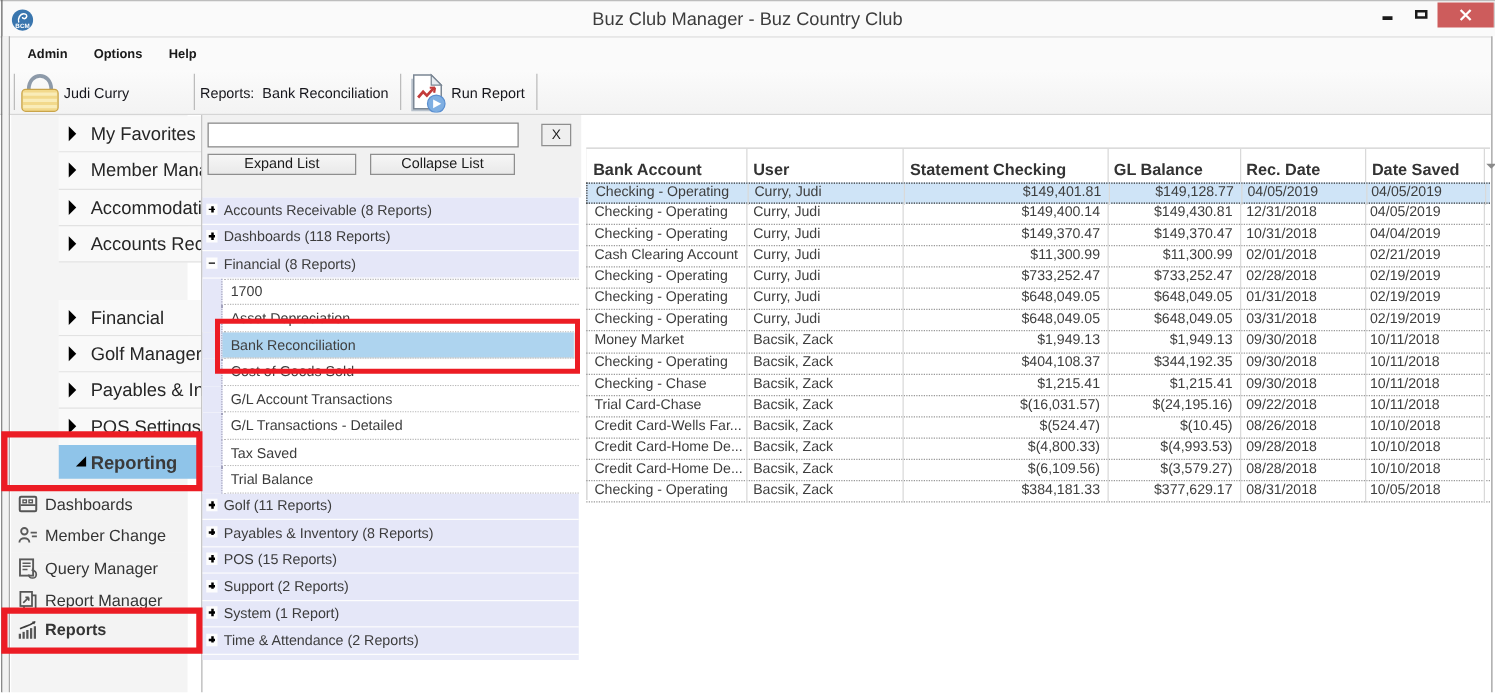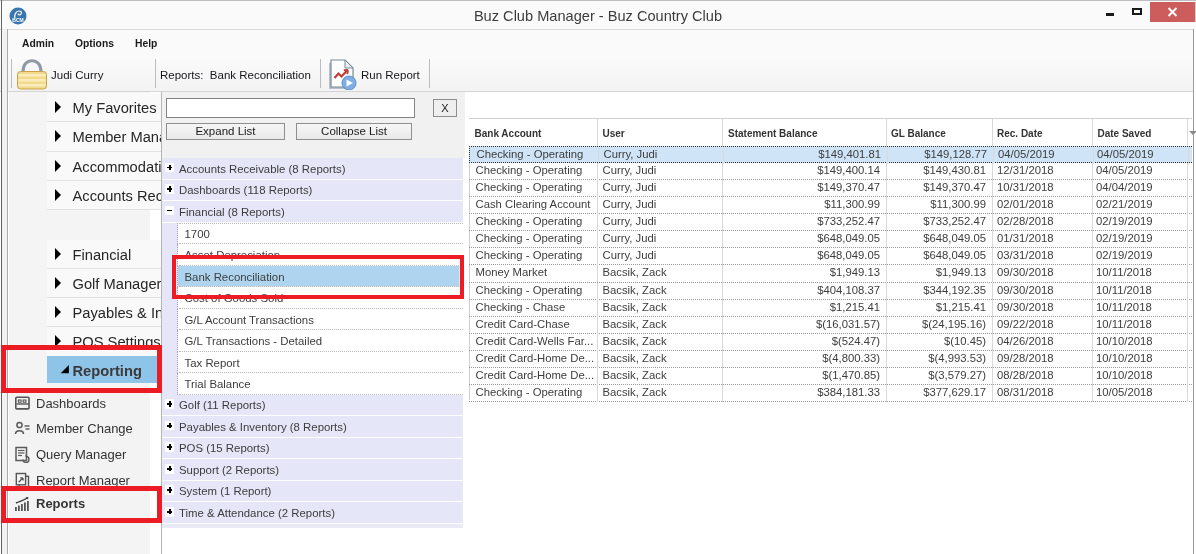--- a/index.html
+++ b/index.html
@@ -48,21 +48,21 @@
 .pm{position:absolute;left:2.7px;top:4.5px;width:9.8px;height:9.8px;background:#fdfdfd;color:transparent;}
 .pm::before{content:"";position:absolute;left:2.2px;top:4px;width:5.4px;height:1.9px;background:#000;}
 .pm.plus::after{content:"";position:absolute;left:4px;top:2.2px;width:1.9px;height:5.4px;background:#000;}
 .cat .ct{position:absolute;left:17px;top:4.5px;font-size:11.4px;color:#3c3c3c;}
 .leaf .ct{position:absolute;left:22.5px;top:5px;font-size:11.4px;color:#3c3c3c;}
 .leafsel{background:#e5e5e5;}
 .leafsel .selband{position:absolute;left:15.5px;top:0;width:281px;height:20.5px;background:#aed4ef;}
 
 #rtable{left:469px;top:118px;width:723px;}
 #thead{position:relative;height:27px;border-top:1px solid #d0d0d0;background:#fff;}
-.th{position:absolute;top:8.5px;font-size:10px;font-weight:bold;color:#333;}
+.th{position:absolute;top:8.5px;font-size:13px;font-weight:bold;color:#333;}
 .trow{position:relative;height:17.07px;border-bottom:1px dotted #999;box-sizing:border-box;}
 .trow.sel{background:#cfe4f7;border-top:1px dotted #333;border-bottom:1px dotted #333;border-left:1px dotted #333;}
 .td{position:absolute;top:1px;font-size:11.3px;color:#3d3d3d;white-space:nowrap;}
 .colline{position:absolute;top:0;width:1px;background:#d9d9d9;}
 </style>
 </head>
 <body>
 <div id="win">
   <div id="menubar" class="abs">
     <div class="menuitem" style="left:22px">Admin</div>
@@ -236,21 +236,21 @@
       <div class="leaf">
           <div class="ct">Cost of Goods Sold</div>
         </div>
       <div class="leaf">
           <div class="ct">G/L Account Transactions</div>
         </div>
       <div class="leaf">
           <div class="ct">G/L Transactions - Detailed</div>
         </div>
       <div class="leaf">
-          <div class="ct">Tax Report</div>
+          <div class="ct">Tax Saved</div>
         </div>
       <div class="leaf">
           <div class="ct">Trial Balance</div>
         </div>
       <div class="cat">
           <div class="pm plus"></div>
           <div class="ct">Golf (11 Reports)</div>
         </div>
       <div class="cat">
           <div class="pm plus"></div>
@@ -274,21 +274,21 @@
         </div>
       <div style="width:301px;height:4.7px;background:#e8eaf8"></div>
     </div>
   </div>
 
   <div class="abs" style="left:468.5px;top:118.5px;width:1px;height:281px;background:#cfcfcf"></div>
   <div id="rtable" class="abs">
       <div id="thead">
       <div class="th" style="left:5.5px">Bank Account</div>
       <div class="th" style="left:133.5px">User</div>
-      <div class="th" style="left:259px">Statement Balance</div>
+      <div class="th" style="left:259px">Statement Checking</div>
       <div class="th" style="left:422px">GL Balance</div>
       <div class="th" style="left:528px">Rec. Date</div>
       <div class="th" style="left:628.5px">Date Saved</div>
       <div class="colline" style="left:127.5px;height:27px"></div>
       <div class="colline" style="left:253px;height:27px"></div>
       <div class="colline" style="left:417px;height:27px"></div>
       <div class="colline" style="left:523px;height:27px"></div>
       <div class="colline" style="left:623px;height:27px"></div>
       <div class="colline" style="left:717.5px;height:27px"></div>
       <div style="position:absolute;left:720px;top:11.5px;width:0;height:0;border-top:4.5px solid #8a8a8a;border-left:4px solid transparent;border-right:4px solid transparent"></div>
@@ -427,39 +427,39 @@
       <div class="td" style="left:528px">09/30/2018</div>
       <div class="td" style="left:627px">10/11/2018</div>
       <div class="colline" style="left:127.5px;height:17px"></div>
       <div class="colline" style="left:253px;height:17px"></div>
       <div class="colline" style="left:417px;height:17px"></div>
       <div class="colline" style="left:523px;height:17px"></div>
       <div class="colline" style="left:623px;height:17px"></div>
       <div class="colline" style="left:717.5px;height:17px"></div>
       </div>
       <div class="trow">
-      <div class="td" style="left:6.5px">Credit Card-Chase</div>
+      <div class="td" style="left:6.5px">Trial Card-Chase</div>
       <div class="td" style="left:133.5px">Bacsik, Zack</div>
       <div class="td" style="left:253px;width:158px;text-align:right">$(16,031.57)</div>
       <div class="td" style="left:417px;width:100px;text-align:right">$(24,195.16)</div>
       <div class="td" style="left:528px">09/22/2018</div>
       <div class="td" style="left:627px">10/11/2018</div>
       <div class="colline" style="left:127.5px;height:17px"></div>
       <div class="colline" style="left:253px;height:17px"></div>
       <div class="colline" style="left:417px;height:17px"></div>
       <div class="colline" style="left:523px;height:17px"></div>
       <div class="colline" style="left:623px;height:17px"></div>
       <div class="colline" style="left:717.5px;height:17px"></div>
       </div>
       <div class="trow">
       <div class="td" style="left:6.5px">Credit Card-Wells Far...</div>
       <div class="td" style="left:133.5px">Bacsik, Zack</div>
       <div class="td" style="left:253px;width:158px;text-align:right">$(524.47)</div>
       <div class="td" style="left:417px;width:100px;text-align:right">$(10.45)</div>
-      <div class="td" style="left:528px">04/26/2018</div>
+      <div class="td" style="left:528px">08/26/2018</div>
       <div class="td" style="left:627px">10/10/2018</div>
       <div class="colline" style="left:127.5px;height:17px"></div>
       <div class="colline" style="left:253px;height:17px"></div>
       <div class="colline" style="left:417px;height:17px"></div>
       <div class="colline" style="left:523px;height:17px"></div>
       <div class="colline" style="left:623px;height:17px"></div>
       <div class="colline" style="left:717.5px;height:17px"></div>
       </div>
       <div class="trow">
       <div class="td" style="left:6.5px">Credit Card-Home De...</div>
@@ -471,21 +471,21 @@
       <div class="colline" style="left:127.5px;height:17px"></div>
       <div class="colline" style="left:253px;height:17px"></div>
       <div class="colline" style="left:417px;height:17px"></div>
       <div class="colline" style="left:523px;height:17px"></div>
       <div class="colline" style="left:623px;height:17px"></div>
       <div class="colline" style="left:717.5px;height:17px"></div>
       </div>
       <div class="trow">
       <div class="td" style="left:6.5px">Credit Card-Home De...</div>
       <div class="td" style="left:133.5px">Bacsik, Zack</div>
-      <div class="td" style="left:253px;width:158px;text-align:right">$(1,470.85)</div>
+      <div class="td" style="left:253px;width:158px;text-align:right">$(6,109.56)</div>
       <div class="td" style="left:417px;width:100px;text-align:right">$(3,579.27)</div>
       <div class="td" style="left:528px">08/28/2018</div>
       <div class="td" style="left:627px">10/10/2018</div>
       <div class="colline" style="left:127.5px;height:17px"></div>
       <div class="colline" style="left:253px;height:17px"></div>
       <div class="colline" style="left:417px;height:17px"></div>
       <div class="colline" style="left:523px;height:17px"></div>
       <div class="colline" style="left:623px;height:17px"></div>
       <div class="colline" style="left:717.5px;height:17px"></div>
       </div>

